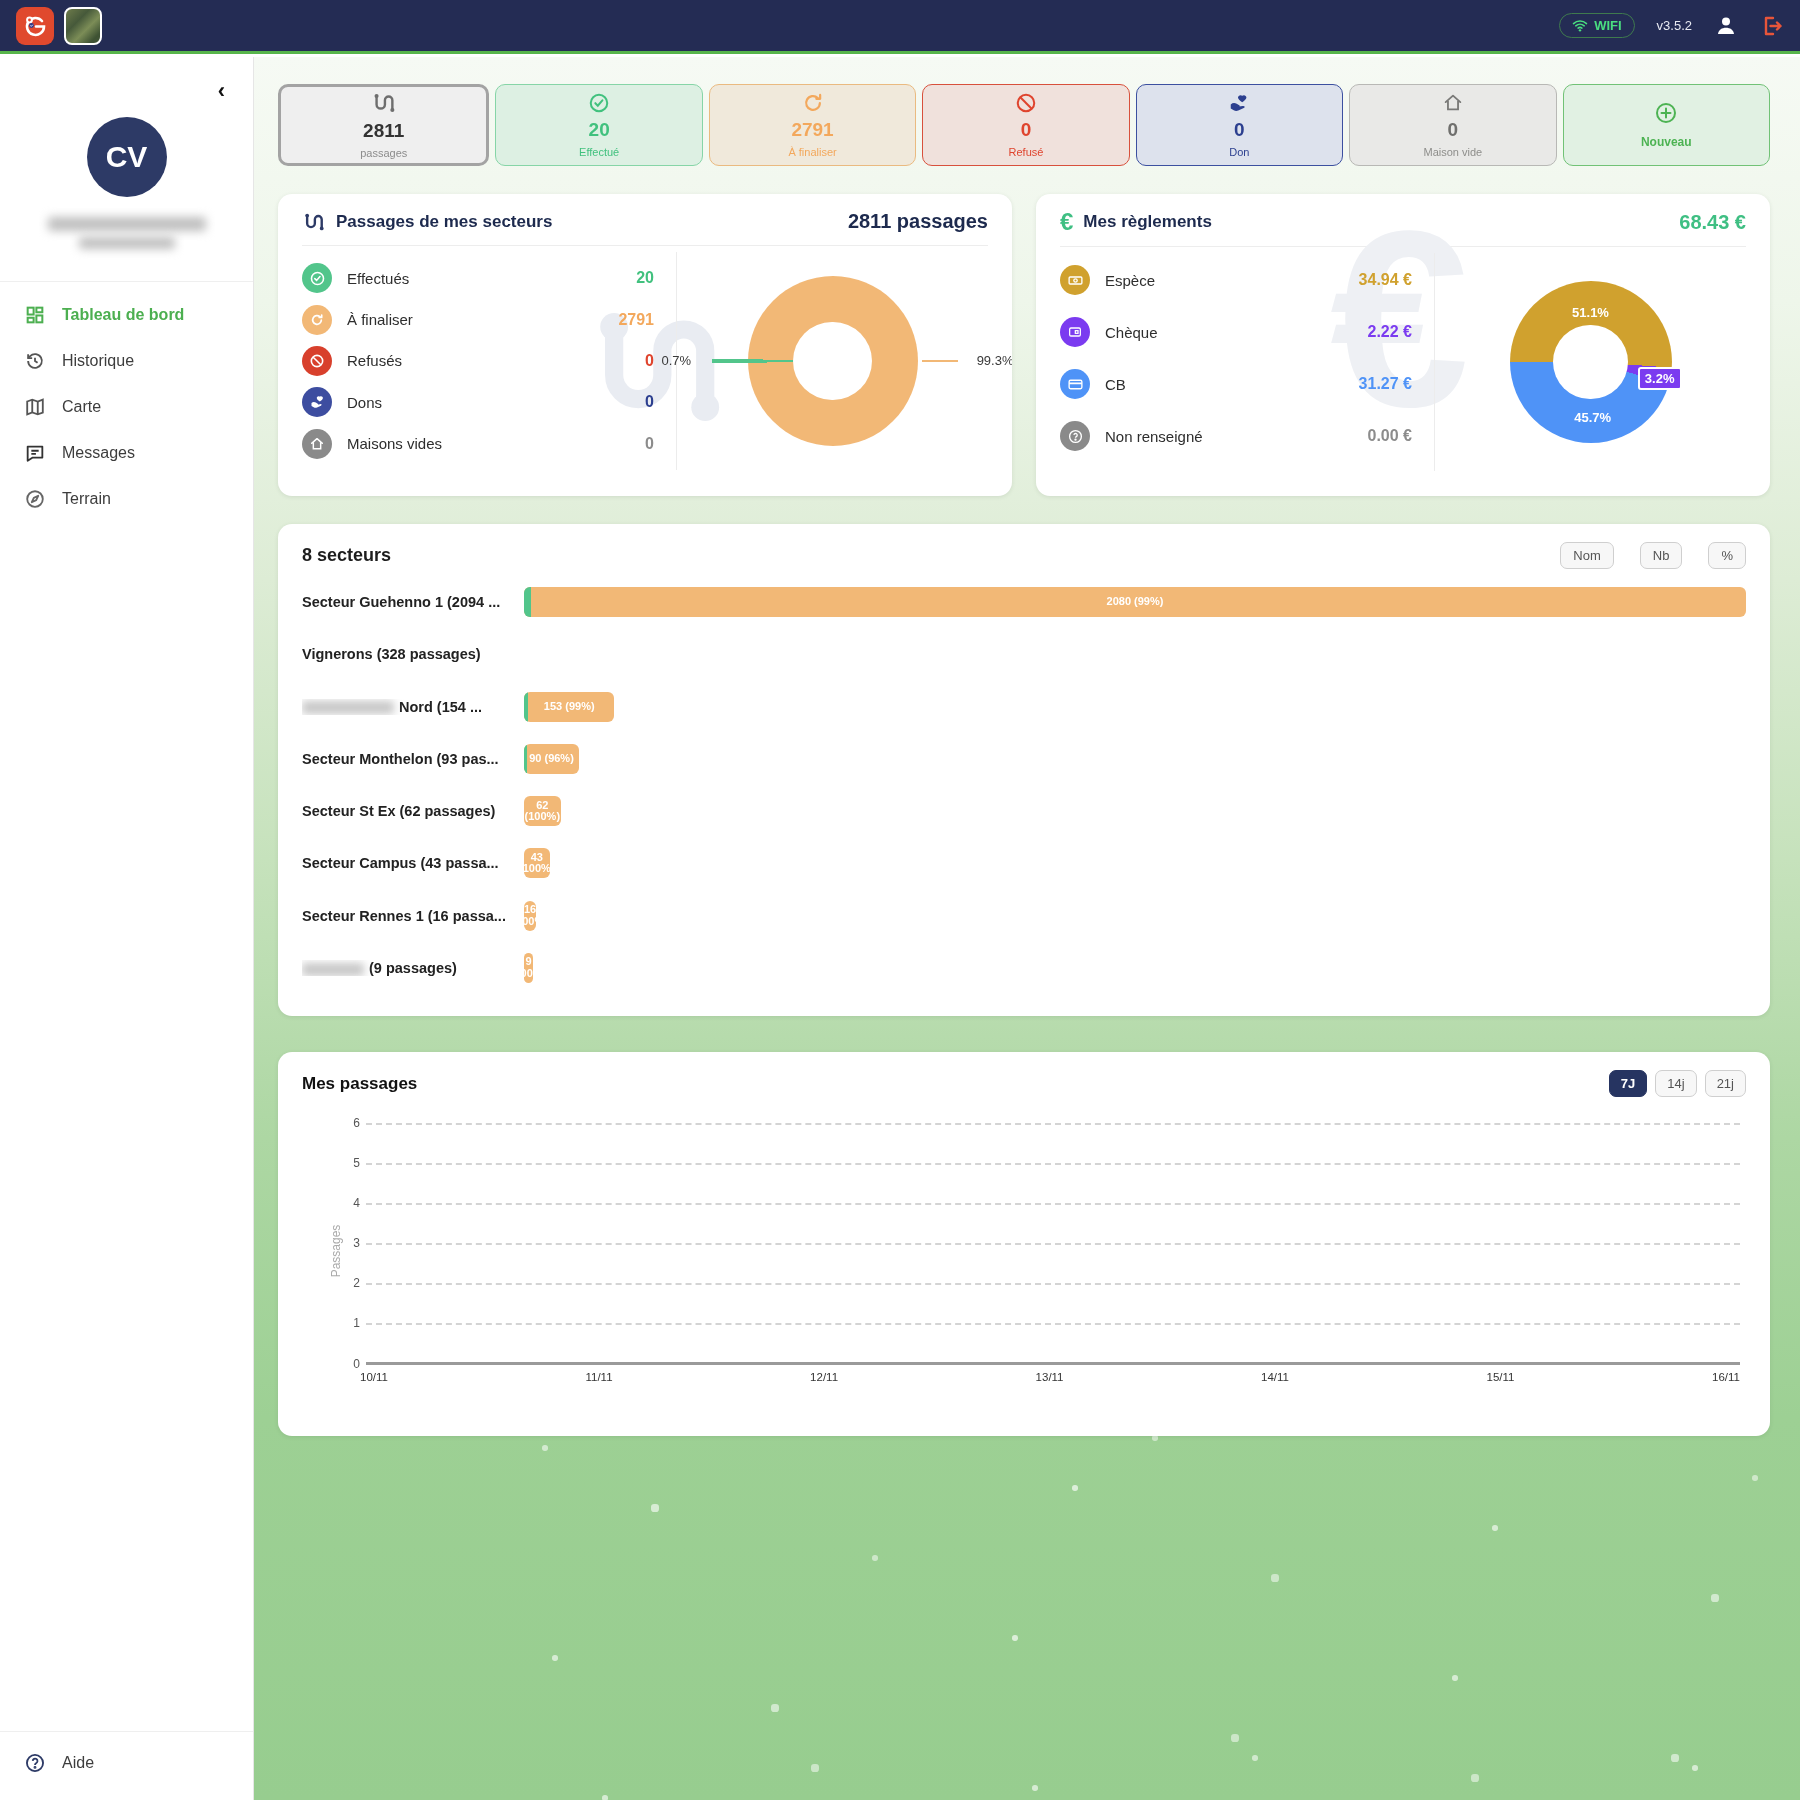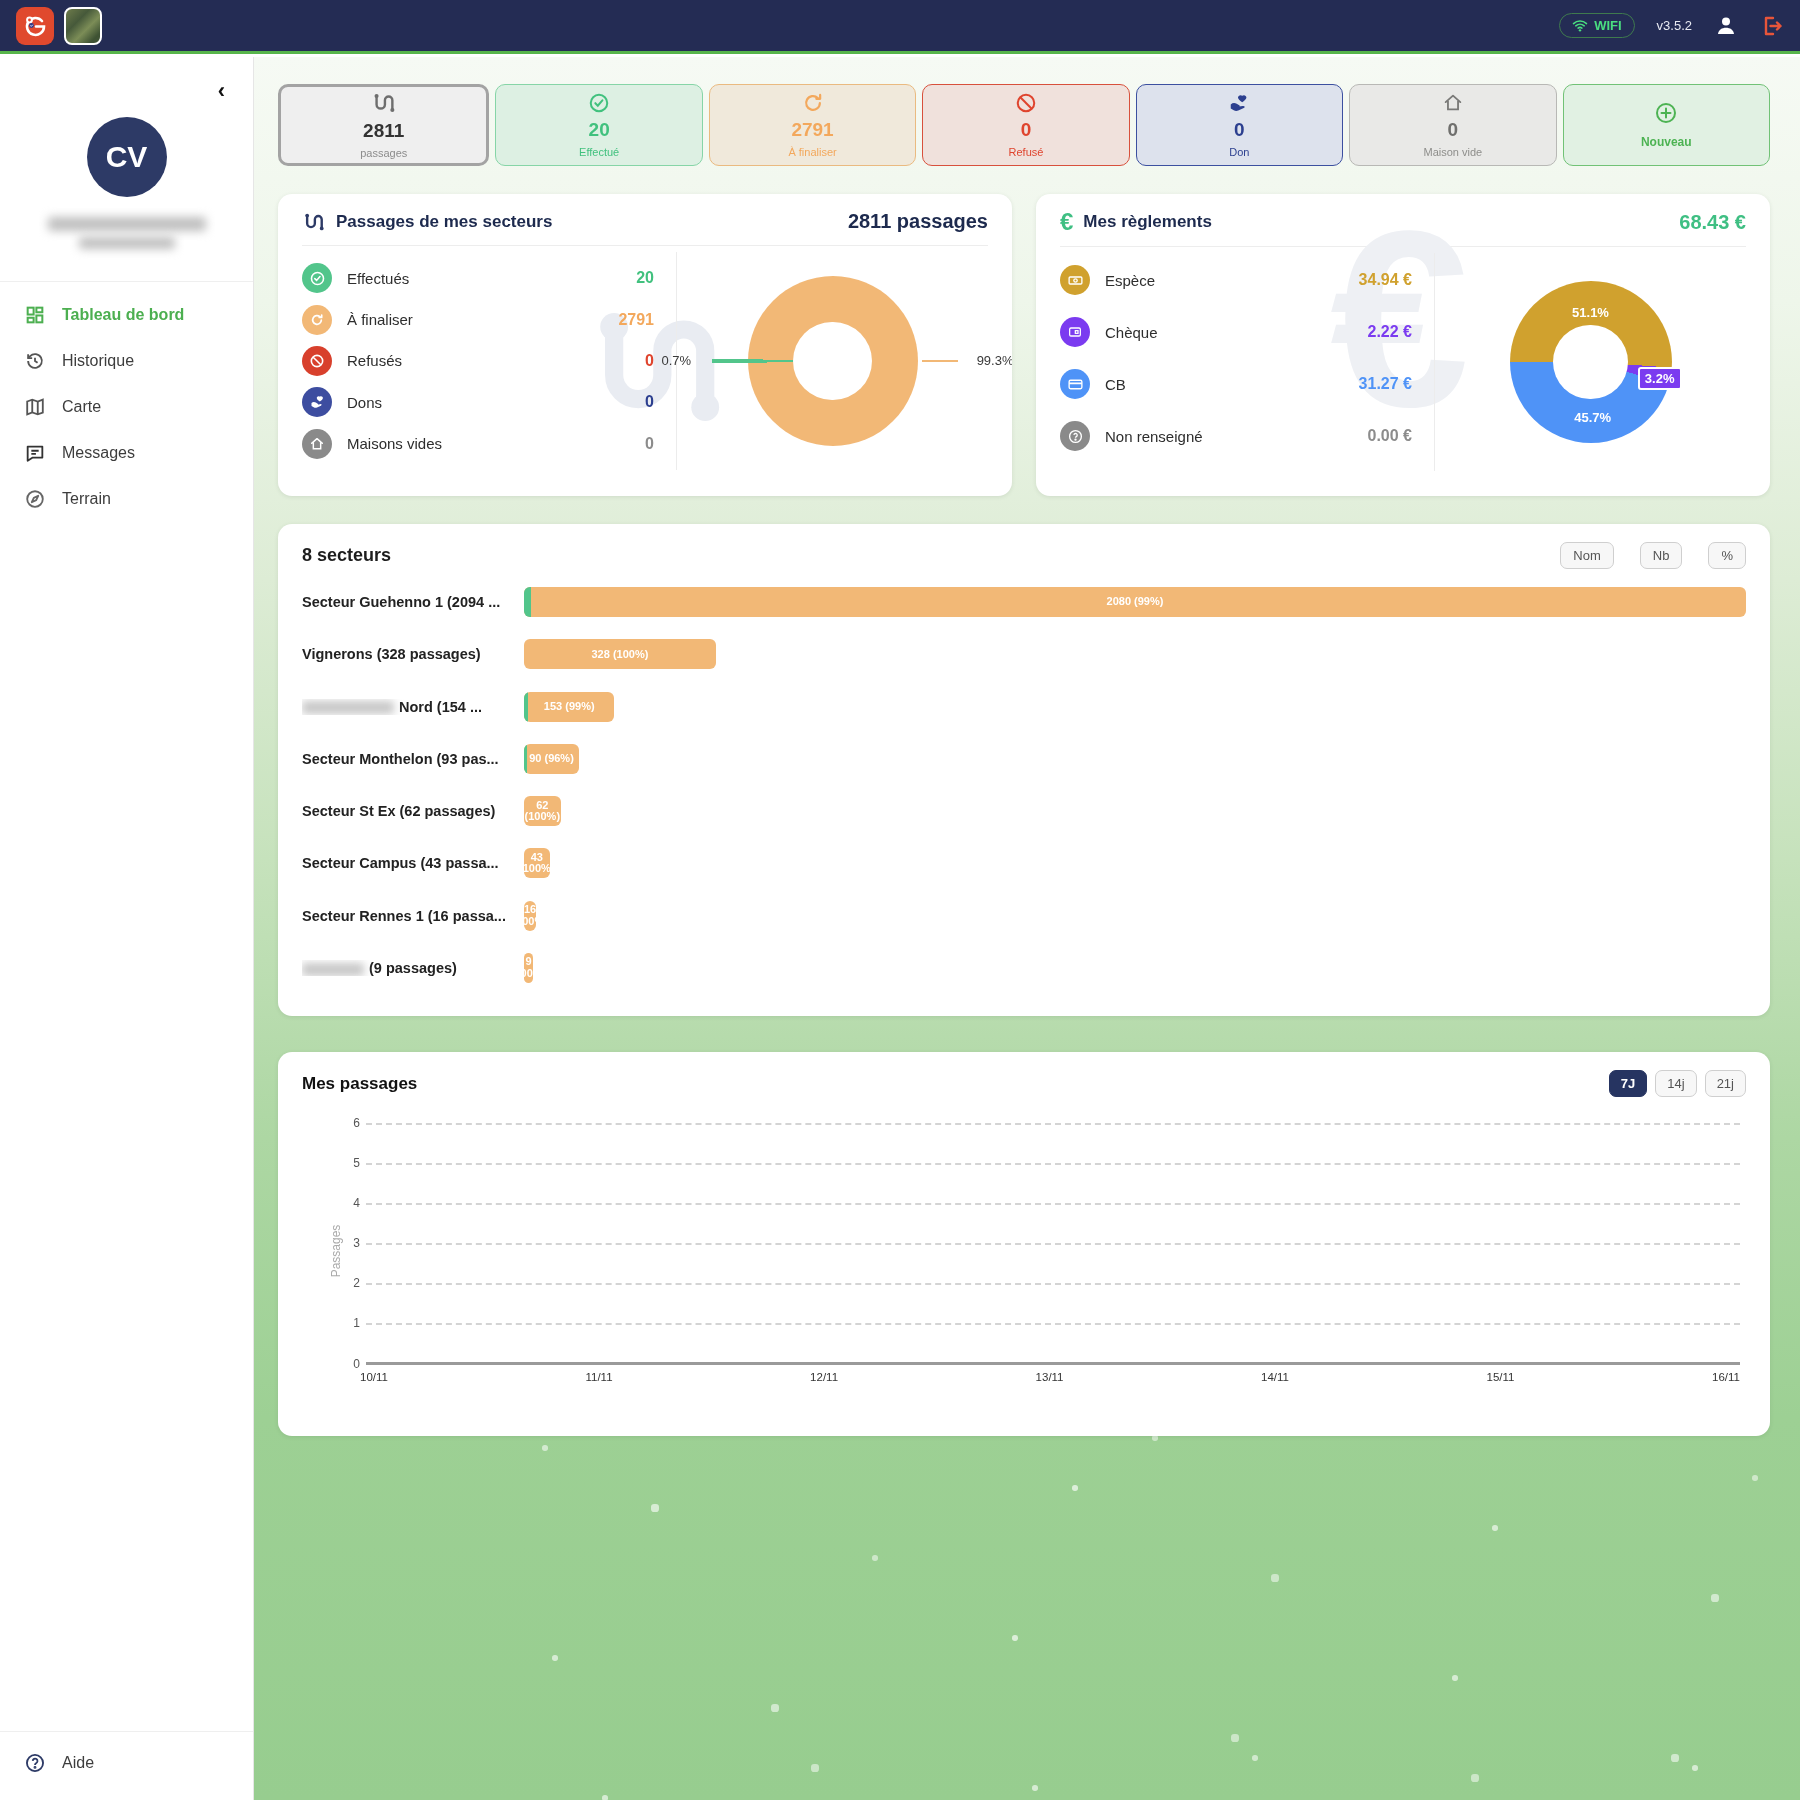--- a/index.html
+++ b/index.html
@@ -483,25 +483,20 @@
         <span class="sect-lbl">Secteur Guehenno 1 (2094 ...</span>
         <div class="sect-bar-area">
             <div class="sect-bar" style="width: 100%;">
           <span class="sliver" style="width: 7px;"></span>
           <span class="bar-txt">2080 (99%)</span>
         </div>
           </div>
       </div>
       <div class="sect-row">
         <span class="sect-lbl">Vignerons (328 passages)</span>
-        <div class="sect-bar-area">
-            <div class="sect-bar" style="width: 15.7%;">
-          <span class="bar-txt">328 (100%)</span>
-        </div>
-          </div>
       </div>
       <div class="sect-row">
         <span class="sect-lbl"><span class="blurline" style="width:92px;"></span><span>Nord (154 ...</span></span>
         <div class="sect-bar-area">
             <div class="sect-bar" style="width: 7.4%;">
           <span class="sliver" style="width: 4px;"></span>
           <span class="bar-txt">153 (99%)</span>
         </div>
           </div>
       </div>

